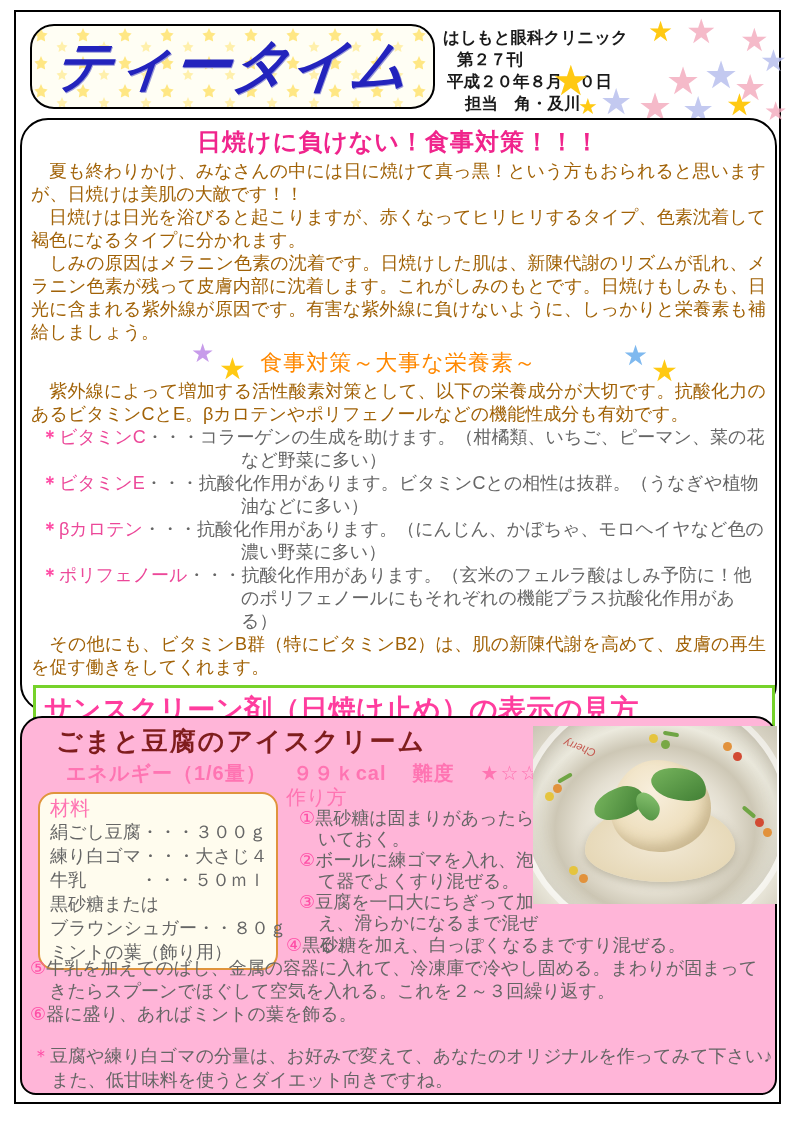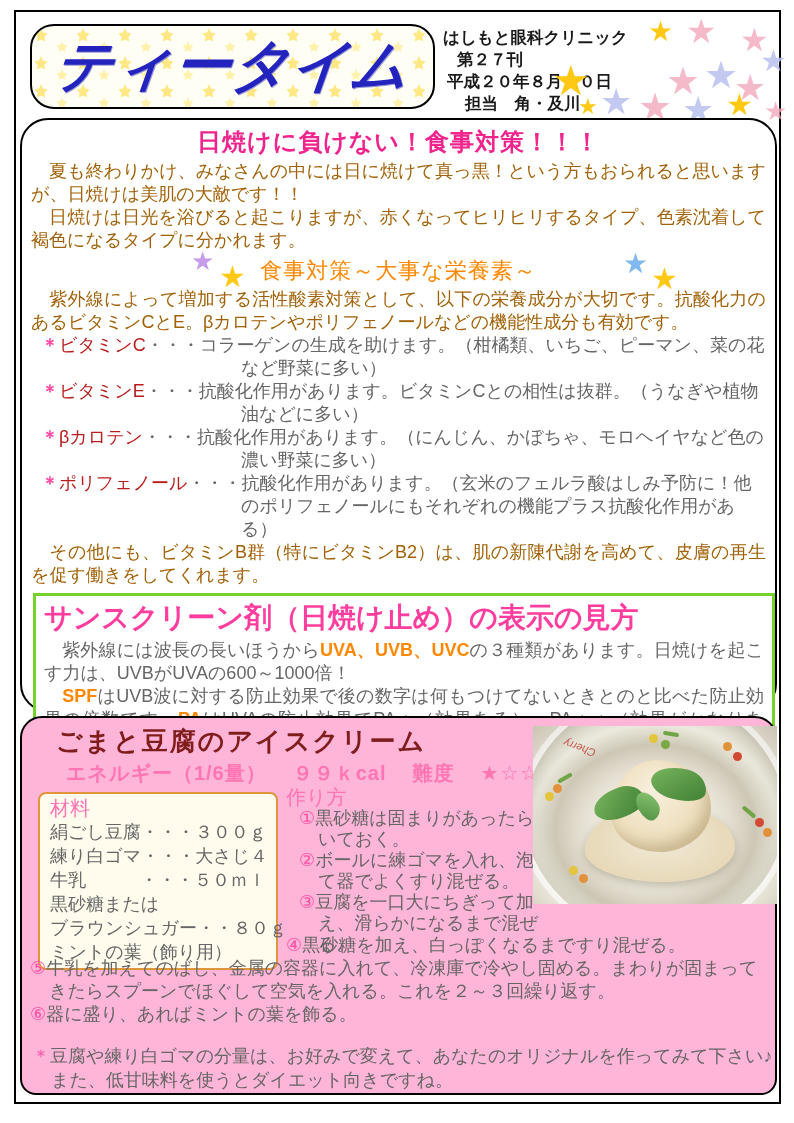--- a/index.html
+++ b/index.html
@@ -39,40 +39,40 @@
   .body-p { font-size: 18px; line-height: 23px; color: #a16207; text-align: justify; }
   .subhead-row { position: relative; text-align: center; margin: 4px 0 2px; }
   .subhead { font-size: 22px; font-weight: normal; color: #ff8800; letter-spacing: 1px; }
   .sub-star { position: absolute; line-height: 1; }
   .sub-star::before { content: "★"; }
   .ss-purple { color: #c79bea; } .ss-gold { color: #ffc913; } .ss-blue { color: #7fb9ef; }
 
   .nut-item { font-size: 18px; line-height: 23px; color: #666;
     margin-left: 10px; padding-left: 200px; text-indent: -200px; }
   .nut-mark { color: #ff4da6; font-weight: bold; }
-  .nut-name { color: #b91c1c; }
+  .nut-name { color: #ec4899; }
 
   .green-box { margin: 6px 0 0 2px; width: 742px; border: 3px solid #76d22a;
     padding: 2px 8px 4px; background: #fff; }
   .green-title { font-size: 28px; font-weight: bold; color: #ff3d9e; margin: 1px 0 2px; }
   .green-p { font-size: 18px; line-height: 23px; color: #666; text-align: justify; }
   .hl-orange { color: #ff8800; font-weight: bold; }
 
   
   .recipe-box { position: absolute; left: 20px; top: 716px; width: 757px; height: 379px;
     border: 2px solid #000; border-radius: 22px 22px 16px 16px; background: #ffb5d8; }
   .recipe-title { position: absolute; left: 34px; top: 6px; font-size: 26px; color: #7f1d1d;
     letter-spacing: 2px; }
   .energy-row { position: absolute; left: 44px; top: 42px; font-size: 20px; color: #ff74b2;
     letter-spacing: 1px; white-space: nowrap; font-weight: bold; }
   .energy-row span { margin-right: 26px; }
   .diff-stars { letter-spacing: 2px; }
 
   .ing-box { position: absolute; left: 16px; top: 74px; width: 240px; height: 178px;
-    background: #fffcee; border: 2px solid #e0943c; border-radius: 8px; padding: 2px 10px; }
+    background: #fffcee; border: 2px solid #e0943c; border-radius: 16px; padding: 2px 10px; }
   .ing-title { font-size: 20px; color: #ff74b2; line-height: 24px; }
   .ing-line { font-size: 18px; line-height: 24px; color: #666; white-space: pre; }
 
   .steps-title { position: absolute; left: 264px; top: 66px; font-size: 20px; color: #ff74b2; }
   .steps-col { position: absolute; left: 277px; top: 90px; width: 260px; }
   .step { font-size: 18px; line-height: 21px; color: #666;
     padding-left: 19px; text-indent: -19px; }
   .steps-col .step { margin-bottom: 0; }
   .step-num { color: #ff4da6; }
   .step4 { position: absolute; left: 264px; top: 216px; width: 480px; line-height: 22px; }
@@ -147,20 +147,21 @@
   <span class="hdr-star st-pink" style="left:638px;top:88px;font-size:38px"></span>
   <span class="hdr-star st-lav" style="left:682px;top:92px;font-size:36px"></span>
   <span class="hdr-star st-gold" style="left:726px;top:90px;font-size:30px"></span>
   <span class="hdr-star st-gold" style="left:578px;top:96px;font-size:22px"></span>
   <span class="hdr-star st-pink" style="left:764px;top:98px;font-size:26px"></span>
 
   <section class="article-box">
     <h1 class="headline">日焼けに負けない！食事対策！！！</h1>
     <p class="body-p">　夏も終わりかけ、みなさんの中には日に焼けて真っ黒！という方もおられると思いますが、日焼けは美肌の大敵です！！</p>
     <p class="body-p">　日焼けは日光を浴びると起こりますが、赤くなってヒリヒリするタイプ、色素沈着して褐色になるタイプに分かれます。</p>
+    <p class="body-p">　しみの原因はメラニン色素の沈着です。日焼けした肌は、新陳代謝のリズムが乱れ、メラニン色素が残って皮膚内部に沈着します。これがしみのもとです。日焼けもしみも、日光に含まれる紫外線が原因です。有害な紫外線に負けないように、しっかりと栄養素も補給しましょう。</p>
 
     <div class="subhead-row">
       <span class="sub-star ss-purple" style="left:160px;top:-8px;font-size:26px"></span>
       <span class="sub-star ss-gold" style="left:188px;top:6px;font-size:30px"></span>
       <span class="sub-star ss-blue" style="left:592px;top:-6px;font-size:28px"></span>
       <span class="sub-star ss-gold" style="left:620px;top:8px;font-size:30px"></span>
       <h2 class="subhead">食事対策～大事な栄養素～</h2>
     </div>
 
     <p class="body-p">　紫外線によって増加する活性酸素対策として、以下の栄養成分が大切です。抗酸化力のあるビタミンCとE。βカロテンやポリフェノールなどの機能性成分も有効です。</p>

